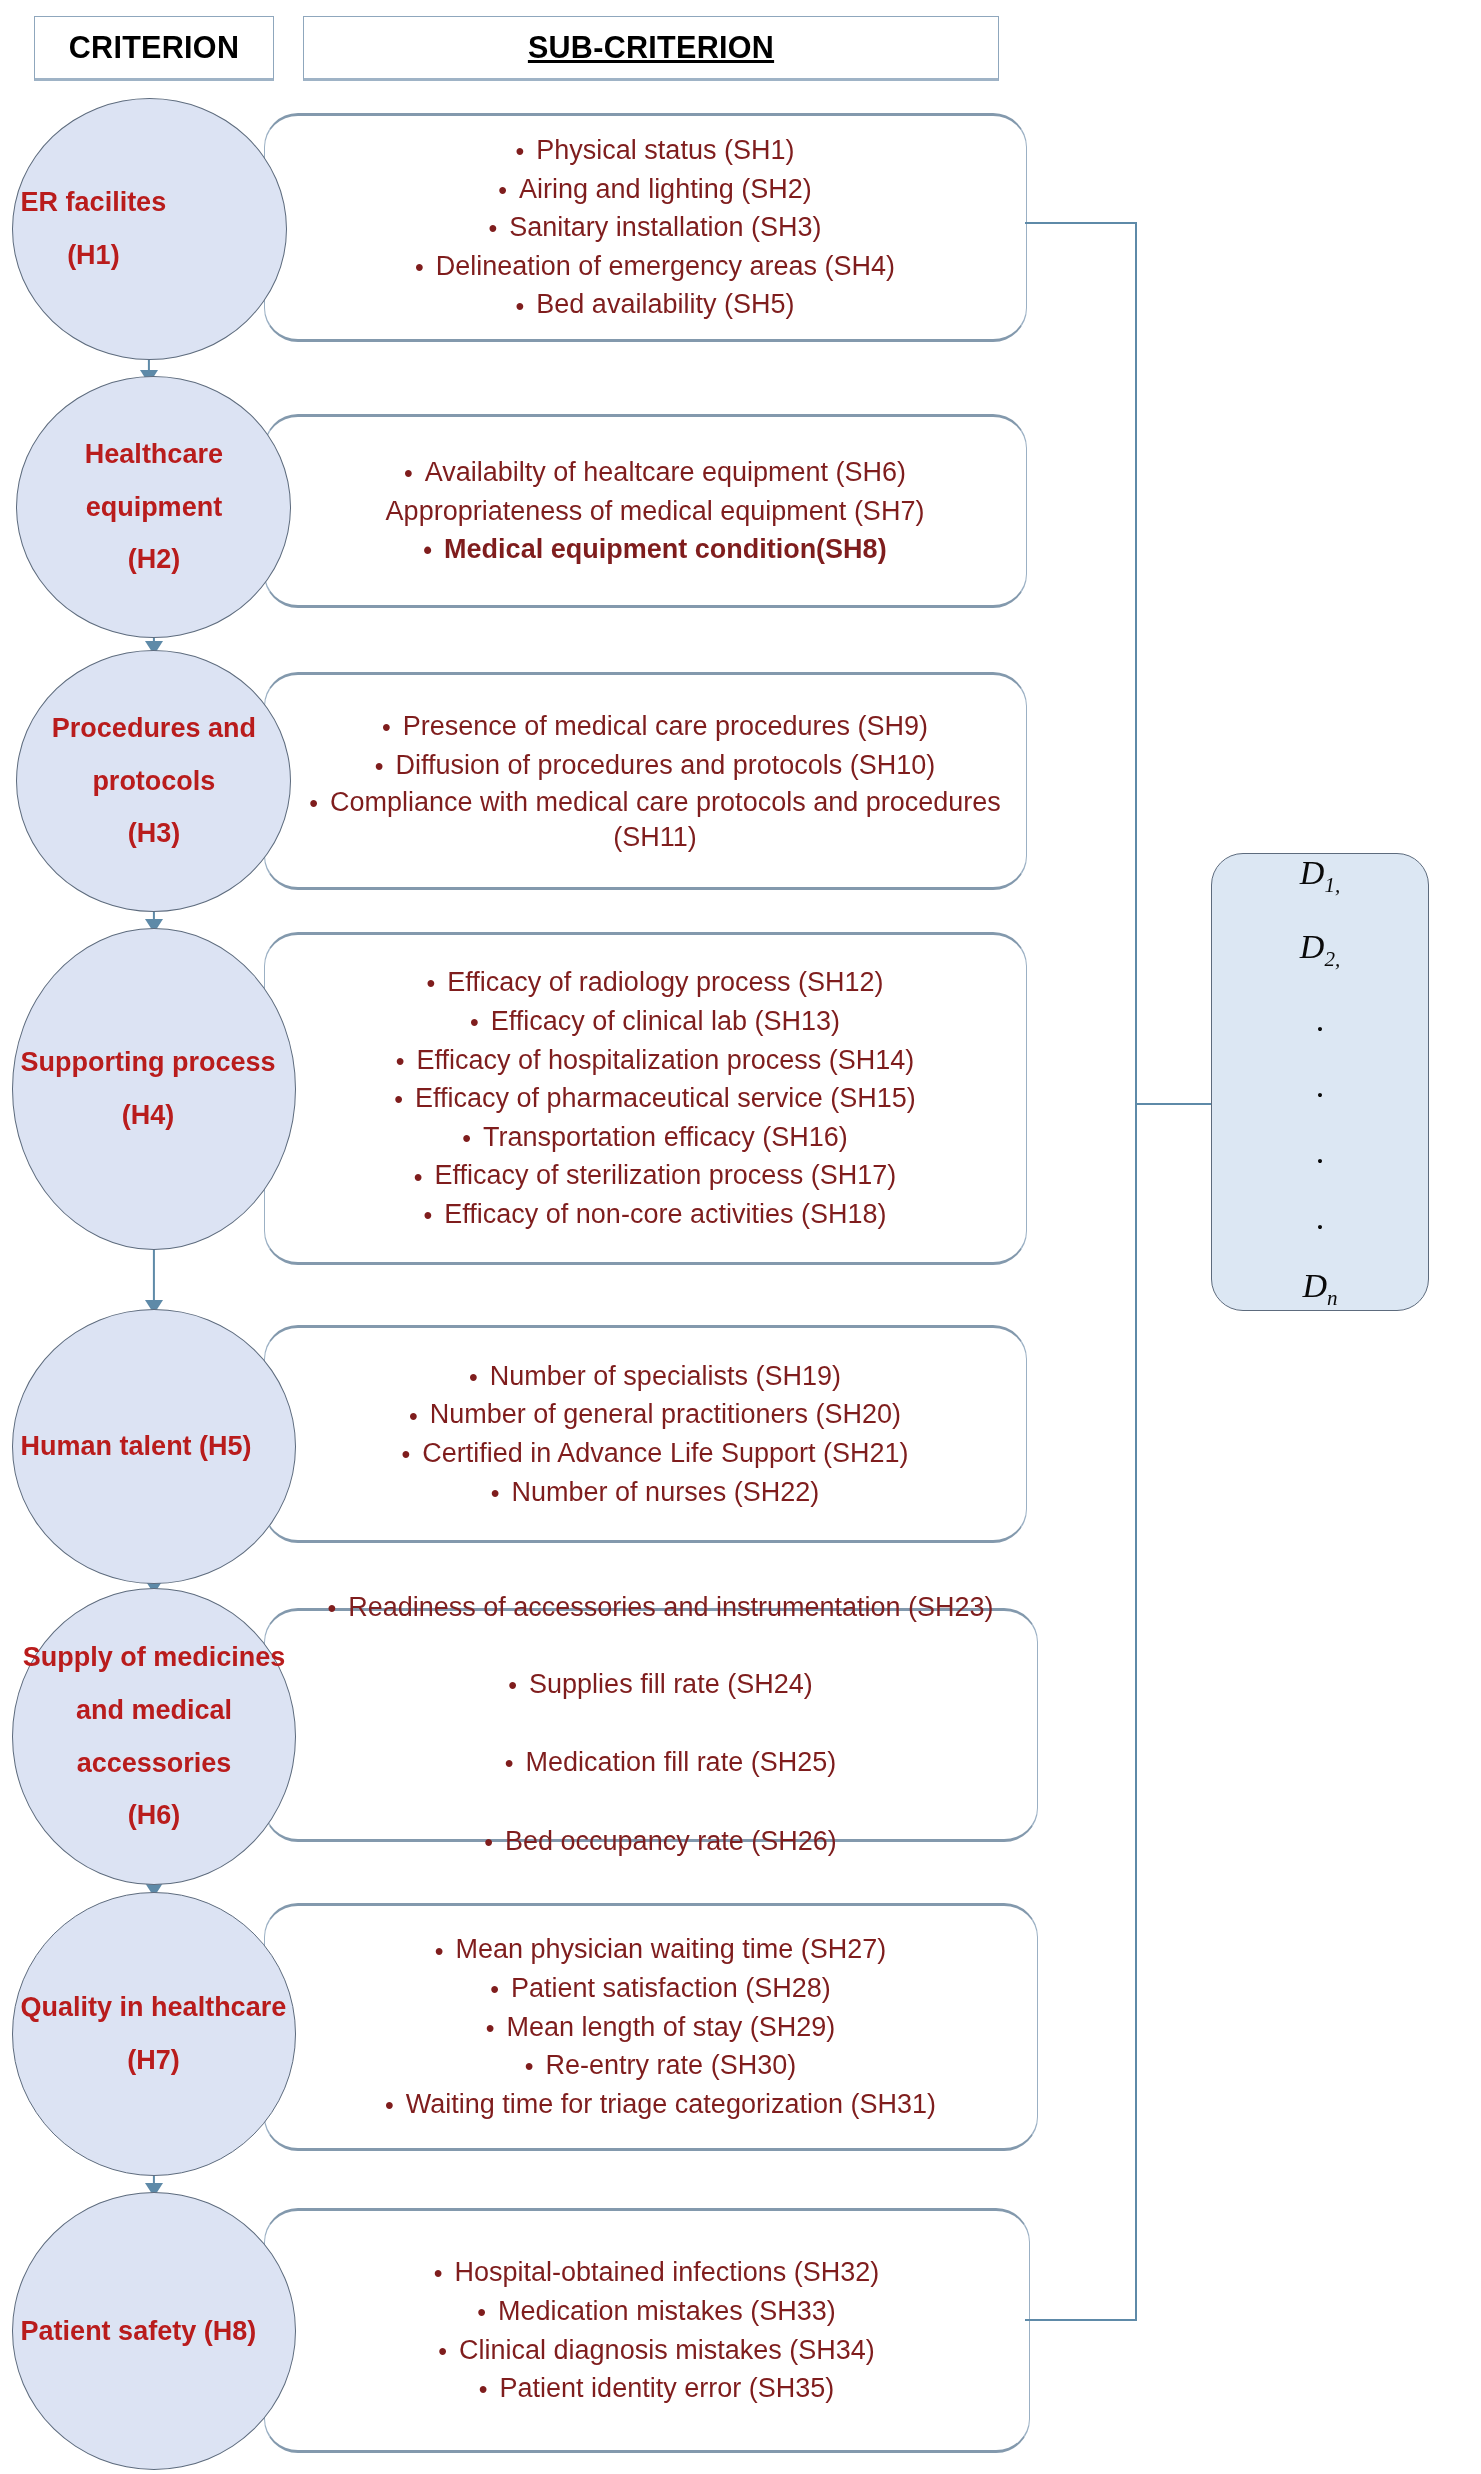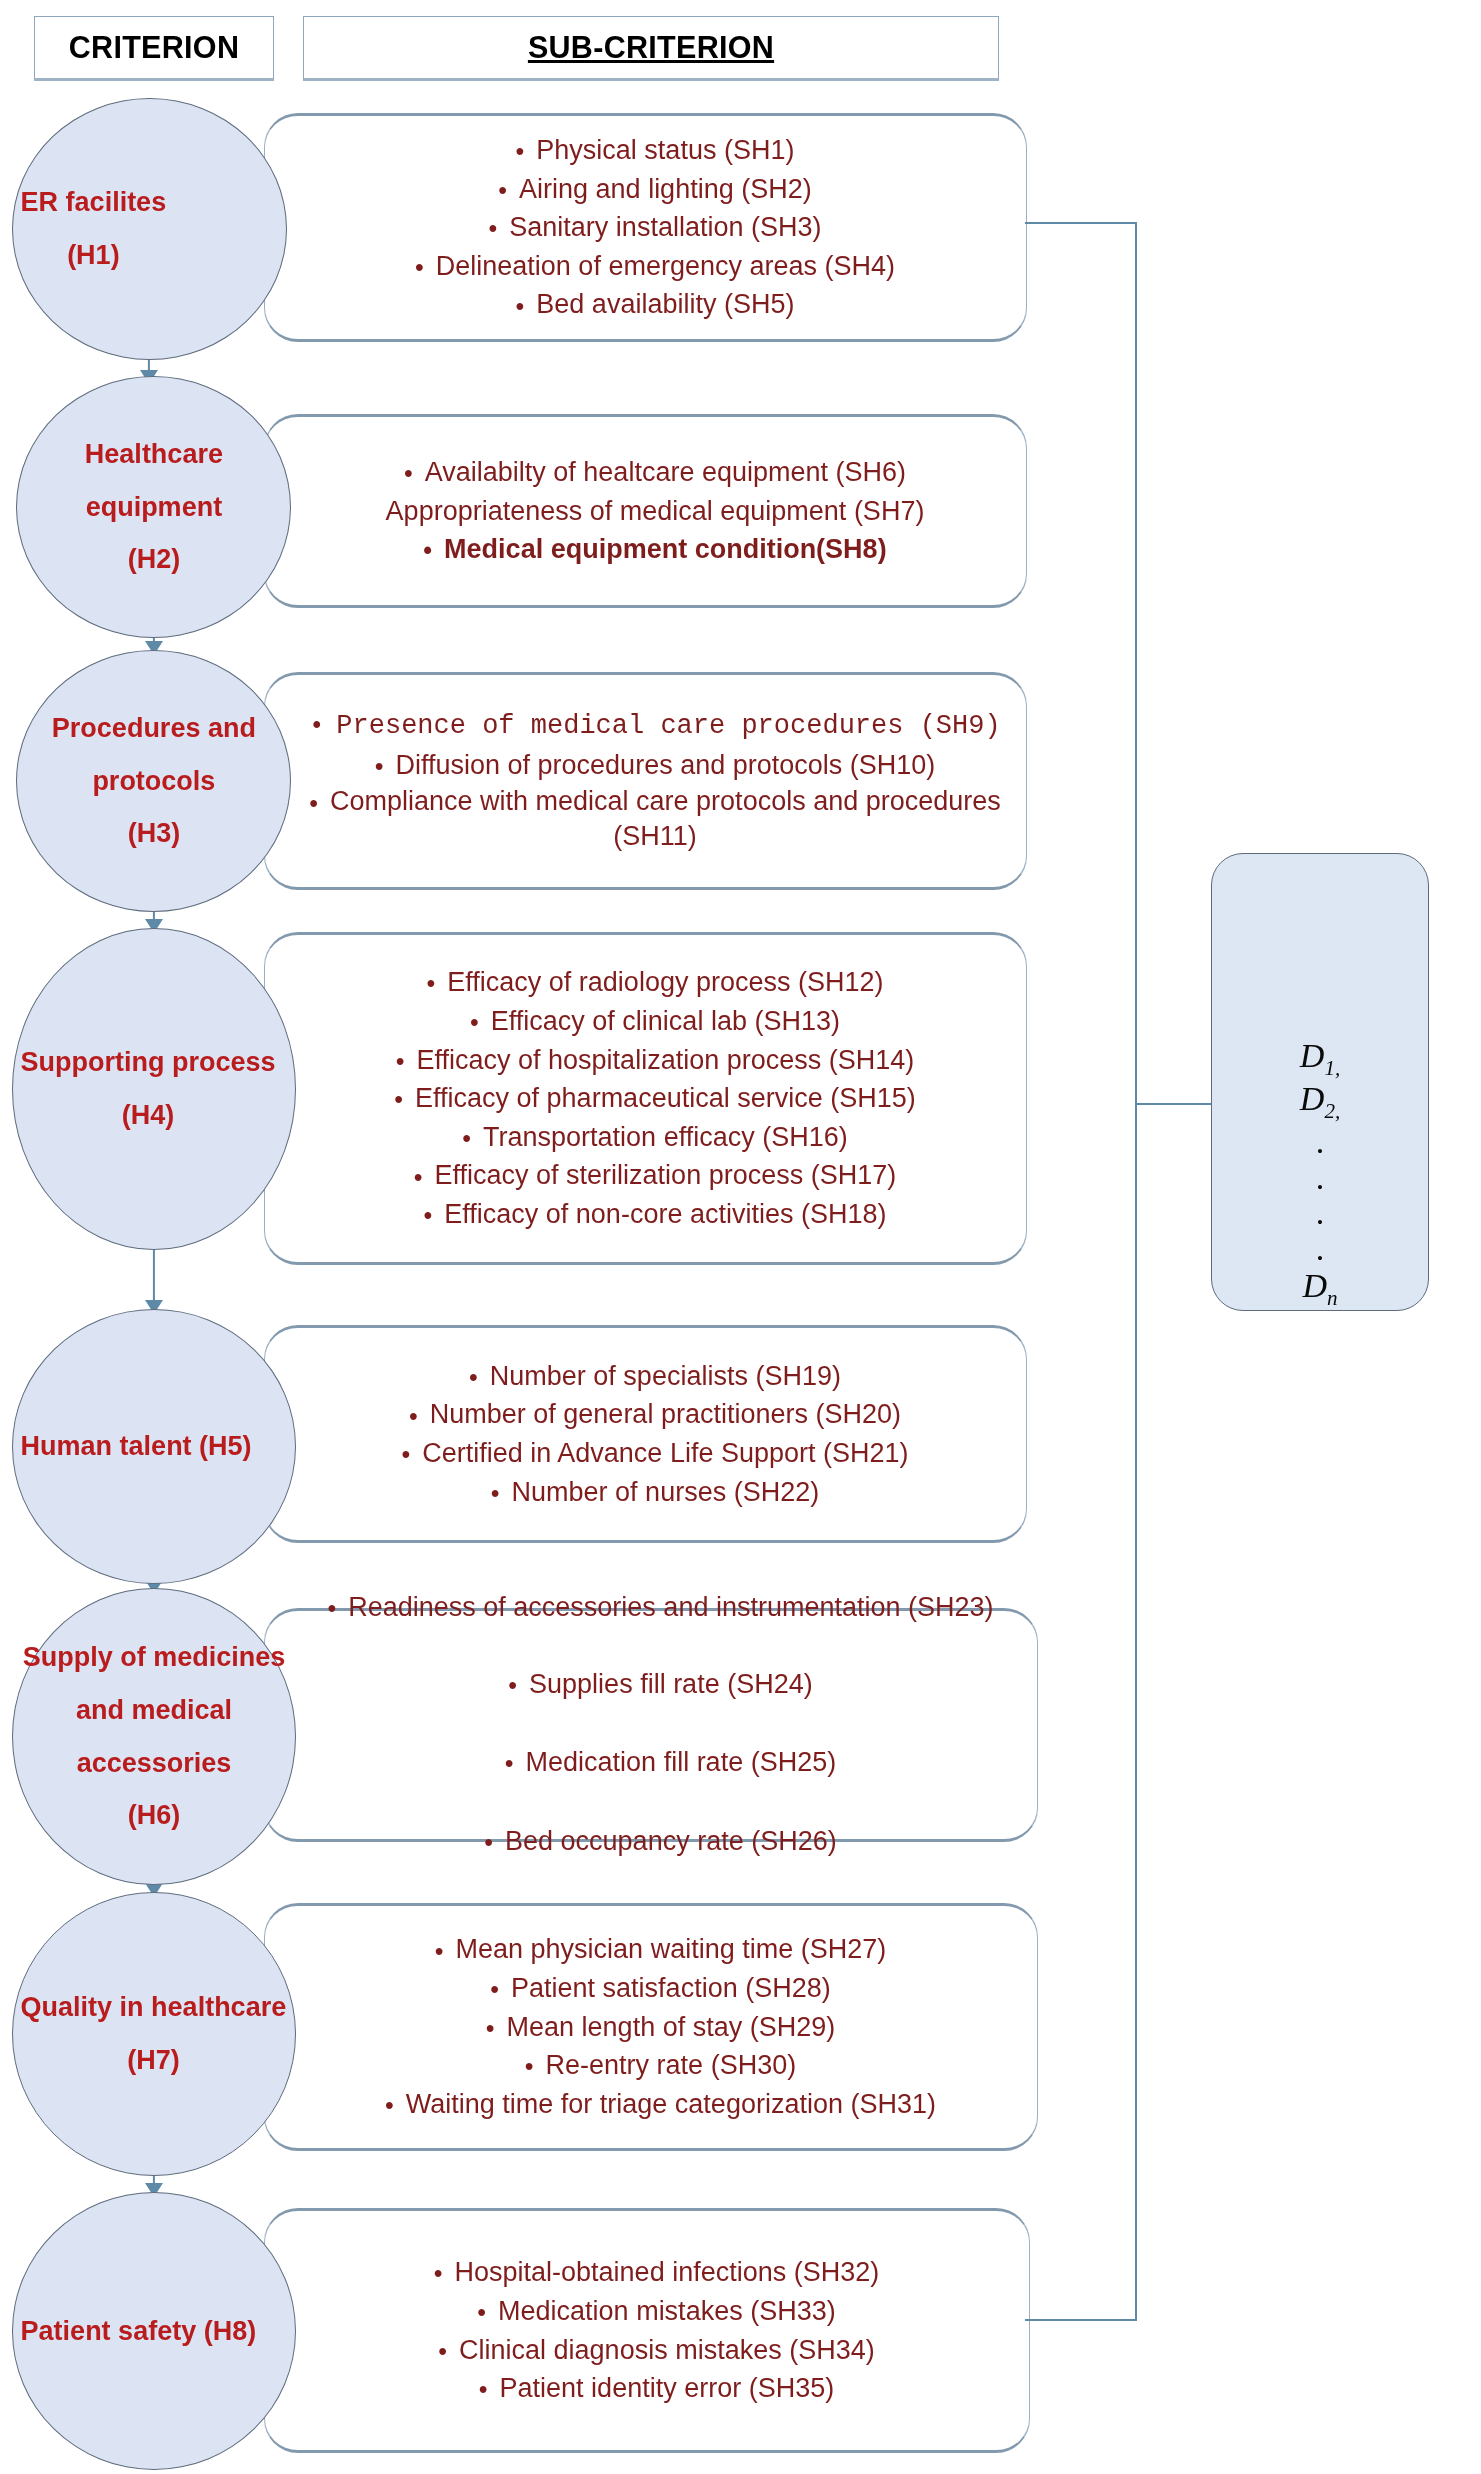--- a/index.html
+++ b/index.html
@@ -103,21 +103,21 @@
   #decision-box{
     position:absolute;
     left:1211px; top:853px; width:218px; height:458px;
     background:#dce7f3;
     border:1.6px solid #5d6b7d;
     border-radius:32px;
     box-sizing:border-box;
     display:flex;
     flex-direction:column;
     align-items:center;
-    justify-content:flex-end;
+    justify-content:space-between;
     z-index:3;
   }
   #decision-box .dterm{
     font-family:"Liberation Serif", serif;
     font-style:italic;
     font-size:34px;
     line-height:1.12;
     color:#0a0a0a;
   }
   #decision-box .dterm sub{ font-size:.62em; font-style:italic; }
@@ -159,21 +159,21 @@
         <div class="sub-line" style="font-size: 27px;"><span>Appropriateness of medical equipment (SH7)</span></div>
         <div class="sub-line" style="font-size: 27px; font-weight: bold;"><span class="bullet">•</span><span>Medical equipment condition(SH8)</span></div>
       </div>
       <div class="ellipse" style="left: 16.4px; top: 376px; width: 275px; height: 262px;">
         <div>
           <span>Healthcare equipment</span>
           <span>(H2)</span>
         </div>
       </div>
       <div class="subpanel" style="left: 264px; top: 672px; width: 763px; height: 218px;">
-        <div class="sub-line" style="font-size: 27px; font-family: Liberation Mono, monospace;"><span class="bullet">•</span><span>Presence of medical care procedures (SH9)</span></div>
+        <div class="sub-line" style="font-size: 27px;"><span class="bullet">•</span><span>Presence of medical care procedures (SH9)</span></div>
         <div class="sub-line" style="font-size: 27px;"><span class="bullet">•</span><span>Diffusion of procedures and protocols (SH10)</span></div>
         <div class="sub-line wrap" style="font-size: 27px;"><span class="bullet">•</span><span>Compliance with medical care protocols and procedures (SH11)</span></div>
       </div>
       <div class="ellipse" style="left: 16.4px; top: 650px; width: 275px; height: 262px;">
         <div>
           <span>Procedures and protocols</span>
           <span>(H3)</span>
         </div>
       </div>
       <div class="subpanel" style="left: 264px; top: 932px; width: 763px; height: 333px;">

